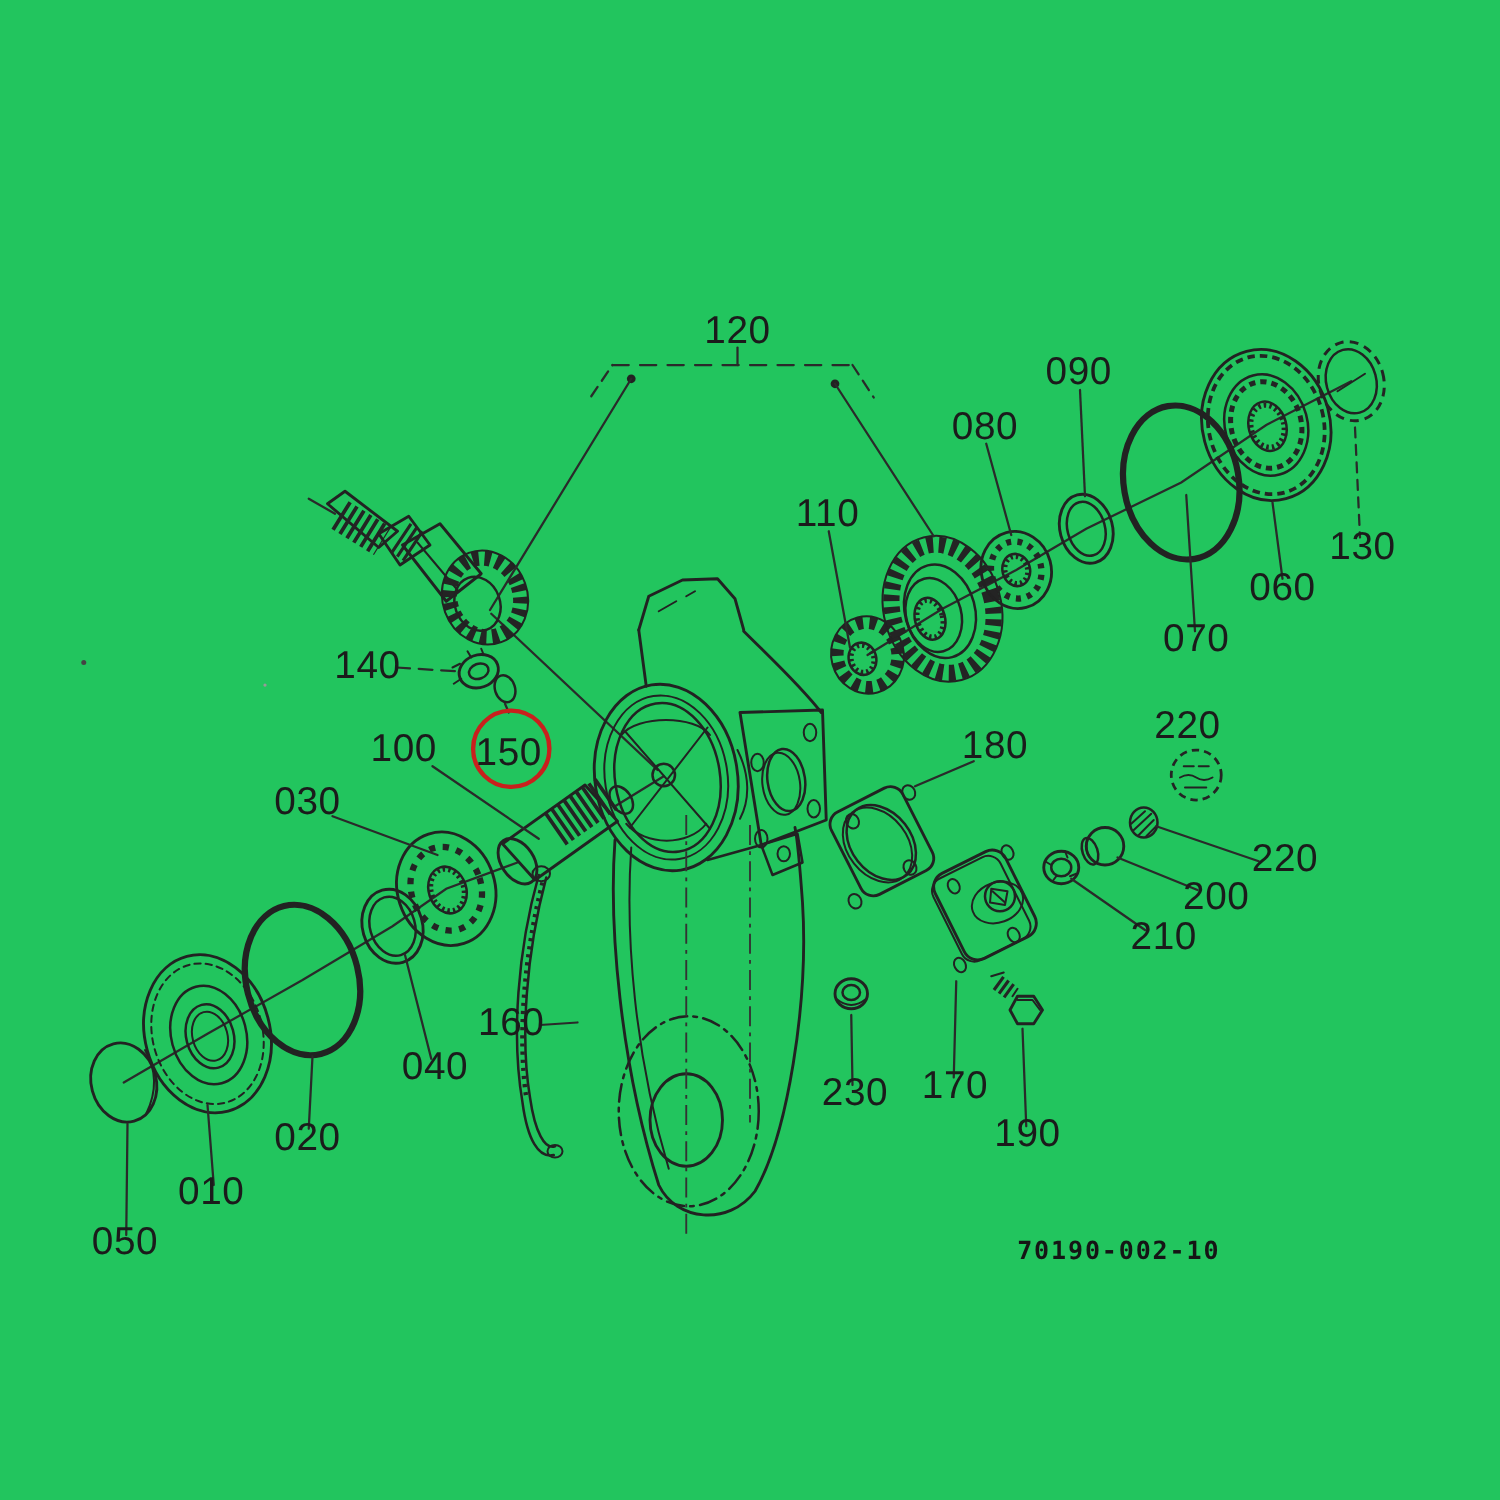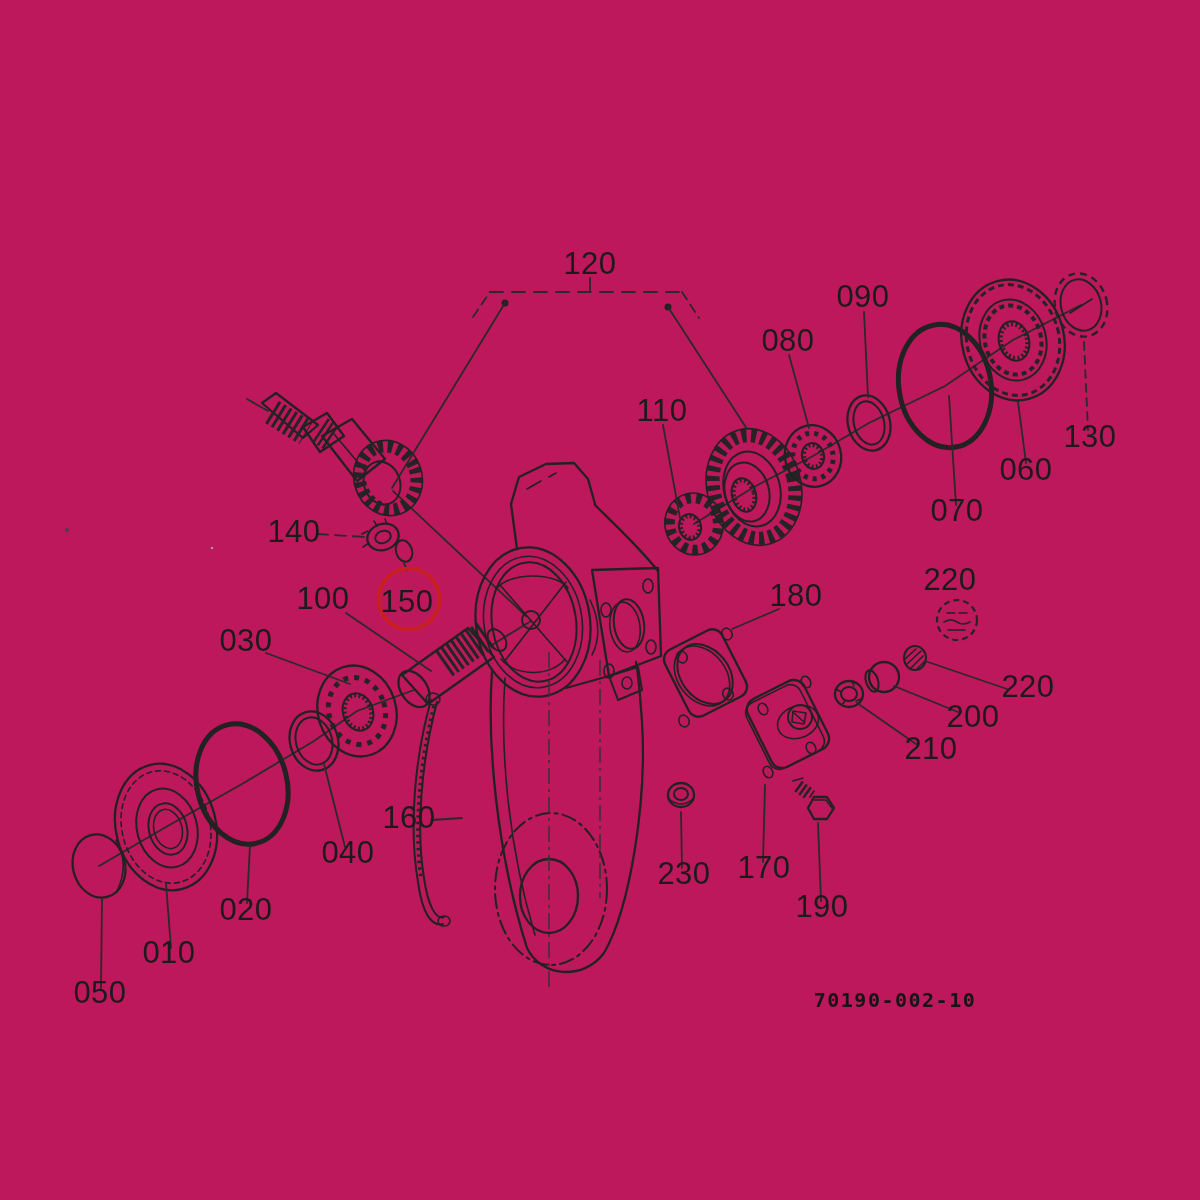--- a/index.html
+++ b/index.html
@@ -1,16 +1,16 @@
 <!DOCTYPE html>
 <html><head>
 <meta charset="utf-8">
 <style>
   html,body{margin:0;padding:0;background:#fff;}
-  .stage{position:relative;width:1200px;height:1200px;background:#be185d;overflow:hidden;
+  .stage{position:relative;width:1200px;height:1200px;background:#22c55e;overflow:hidden;
          font-family:"Liberation Sans",sans-serif;}
   svg{display:block}
   .ln{fill:none;stroke:#222;stroke-width:2.3;stroke-linecap:round;stroke-linejoin:round}
   .tn{stroke-width:1.6}
   .md{stroke-width:2}
   .bold{stroke-width:5}
   .teeth{fill:none;stroke:#242424;stroke-linecap:butt}
   .lead{fill:none;stroke:#2a2a2a;stroke-width:1.8;stroke-linecap:round}
   .cl{fill:none;stroke:#333;stroke-width:1.5;stroke-dasharray:16 5 3 5}
   .lbl{font:400 31px "Liberation Sans",sans-serif;fill:#1b1b1b;letter-spacing:.5px}

